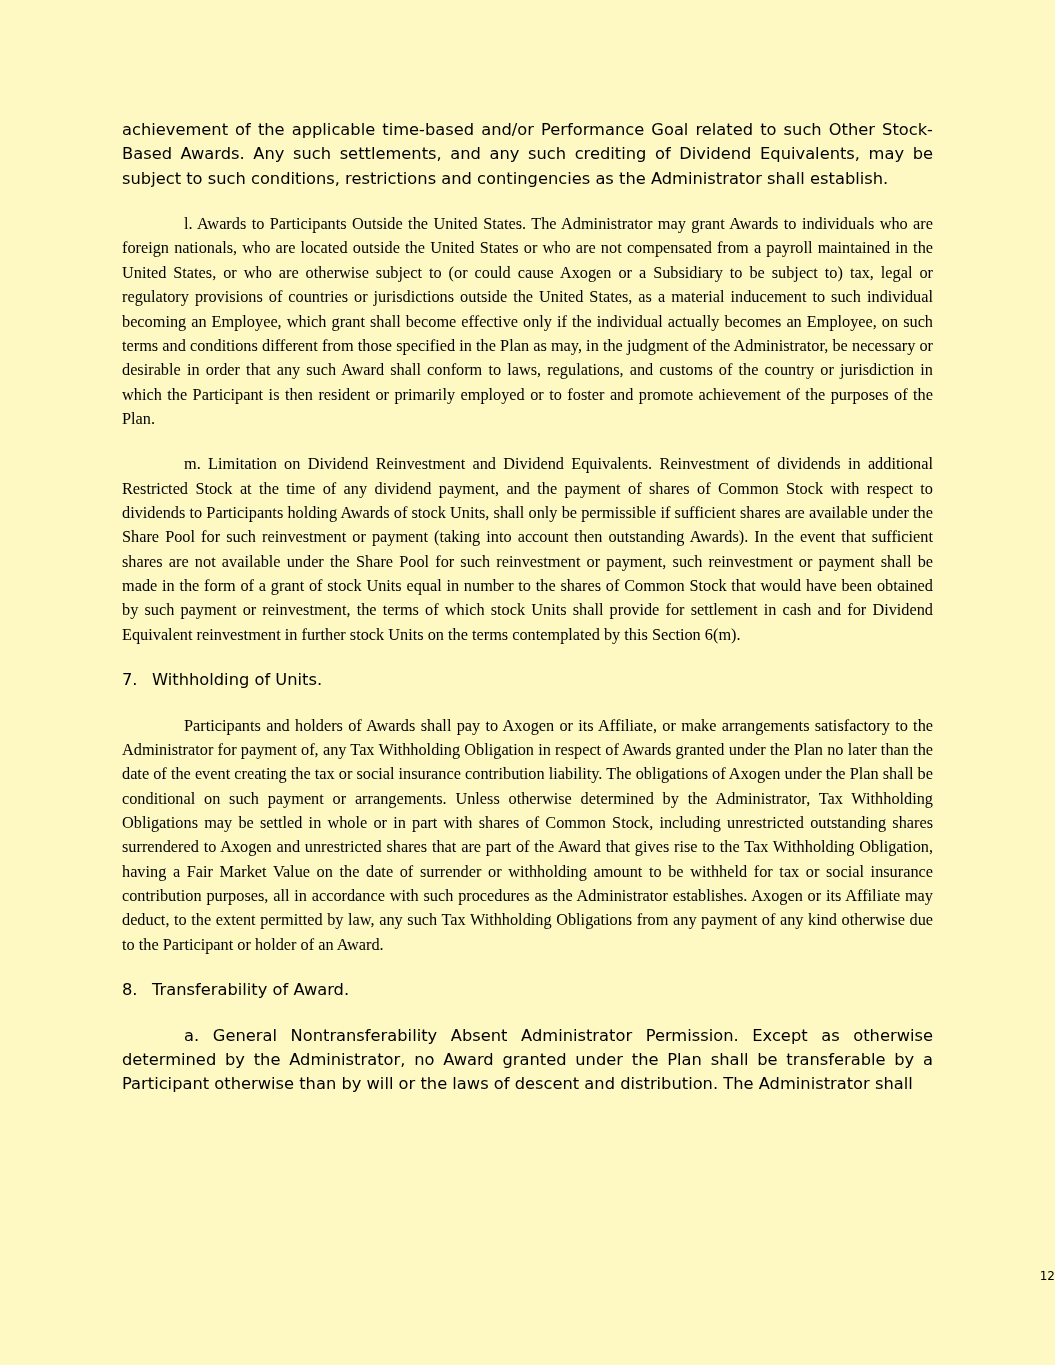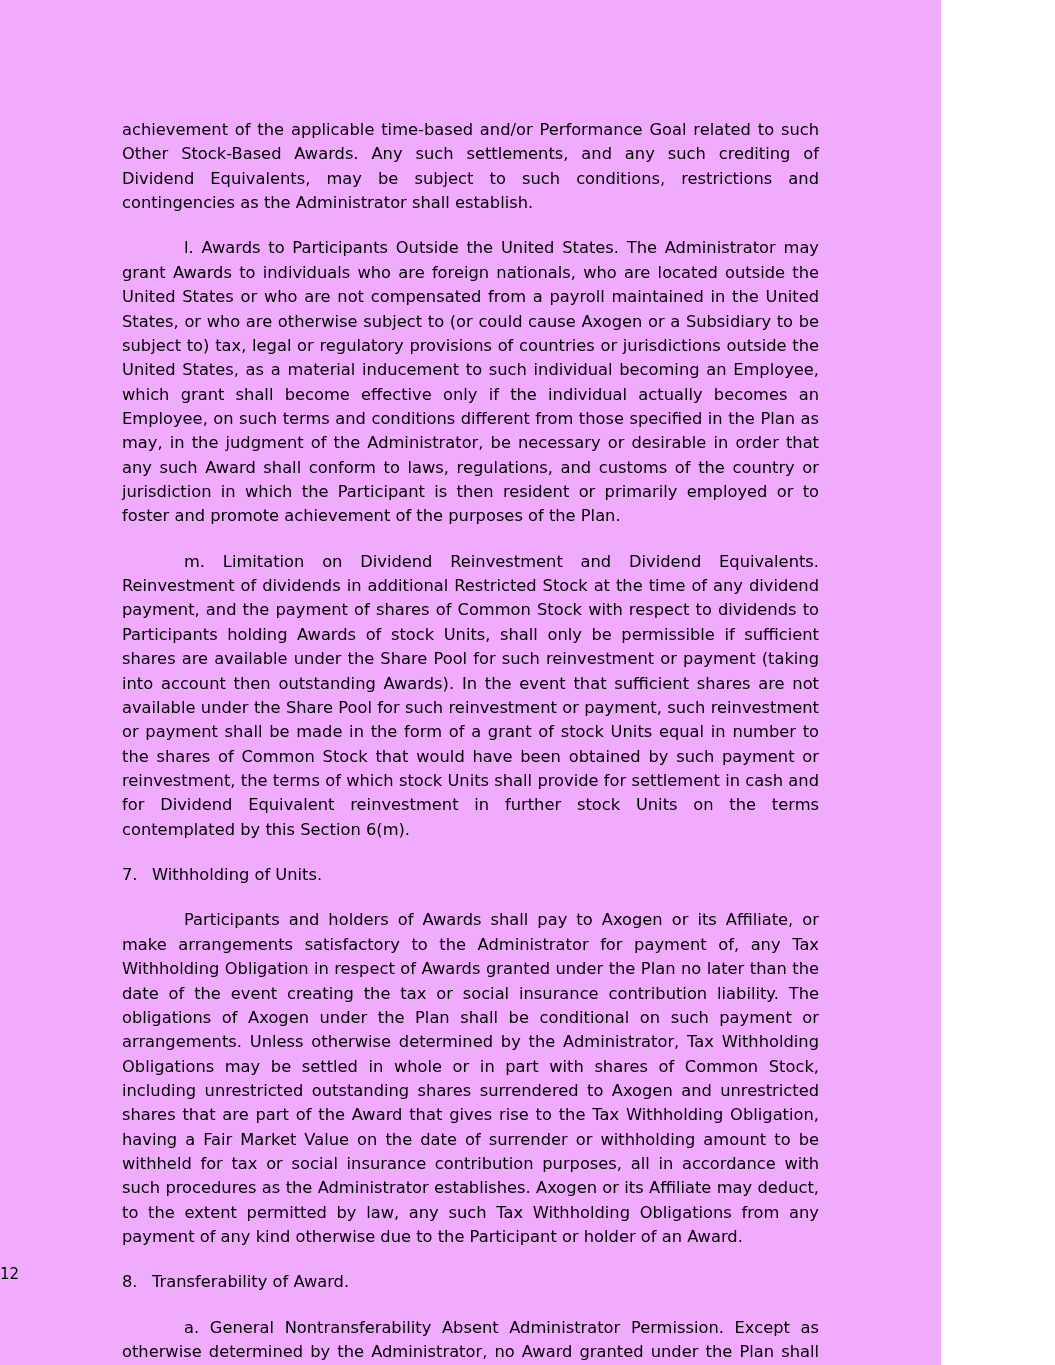--- a/index.html
+++ b/index.html
@@ -5,39 +5,40 @@
   html, body {
     margin: 0;
     padding: 0;
     background: #ffffff;
   }
   body {
     font-family: "DejaVu Sans", sans-serif;
   }
   .page {
     position: relative;
-    width: 941px;
+    width: 1055px;
     height: 1365px;
-    background: #f0abfc;
+    background: #fef9c3;
     box-sizing: border-box;
     padding: 118px 122px 0 122px;
     overflow: hidden;
   }
   .doc-body {
     font-size: 16.3px;
     line-height: 1.495;
     color: #000000;
     text-align: justify;
     text-justify: inter-word;
   }
   .para {
     margin: 0 0 21px 0;
   }
   .para.indent {
     text-indent: 62px;
+    font-family: Liberation Serif, serif;
   }
   .para.last {
     margin-bottom: 12px;
   }
   .heading {
     margin: 0 0 21px 0;
     display: flex;
     align-items: baseline;
     text-align: left;
   }
@@ -46,22 +47,22 @@
     flex: 0 0 30px;
   }
   .heading .htext {
     flex: 1 1 auto;
   }
   .page-number {
     position: absolute;
     left: 0;
     right: 0;
     bottom: 82px;
-    text-align: left;
-    font-size: 15px;
+    text-align: right;
+    font-size: 12px;
     color: #000000;
   }
 </style>
 </head>
 <body>
 
 <div class="page">
   <div class="doc-body">
 
     <p class="para">achievement of the applicable time-based and/or Performance Goal related to such Other Stock-Based Awards. Any such settlements, and any such crediting of Dividend Equivalents, may be subject to such conditions, restrictions and contingencies as the Administrator shall establish.</p>

